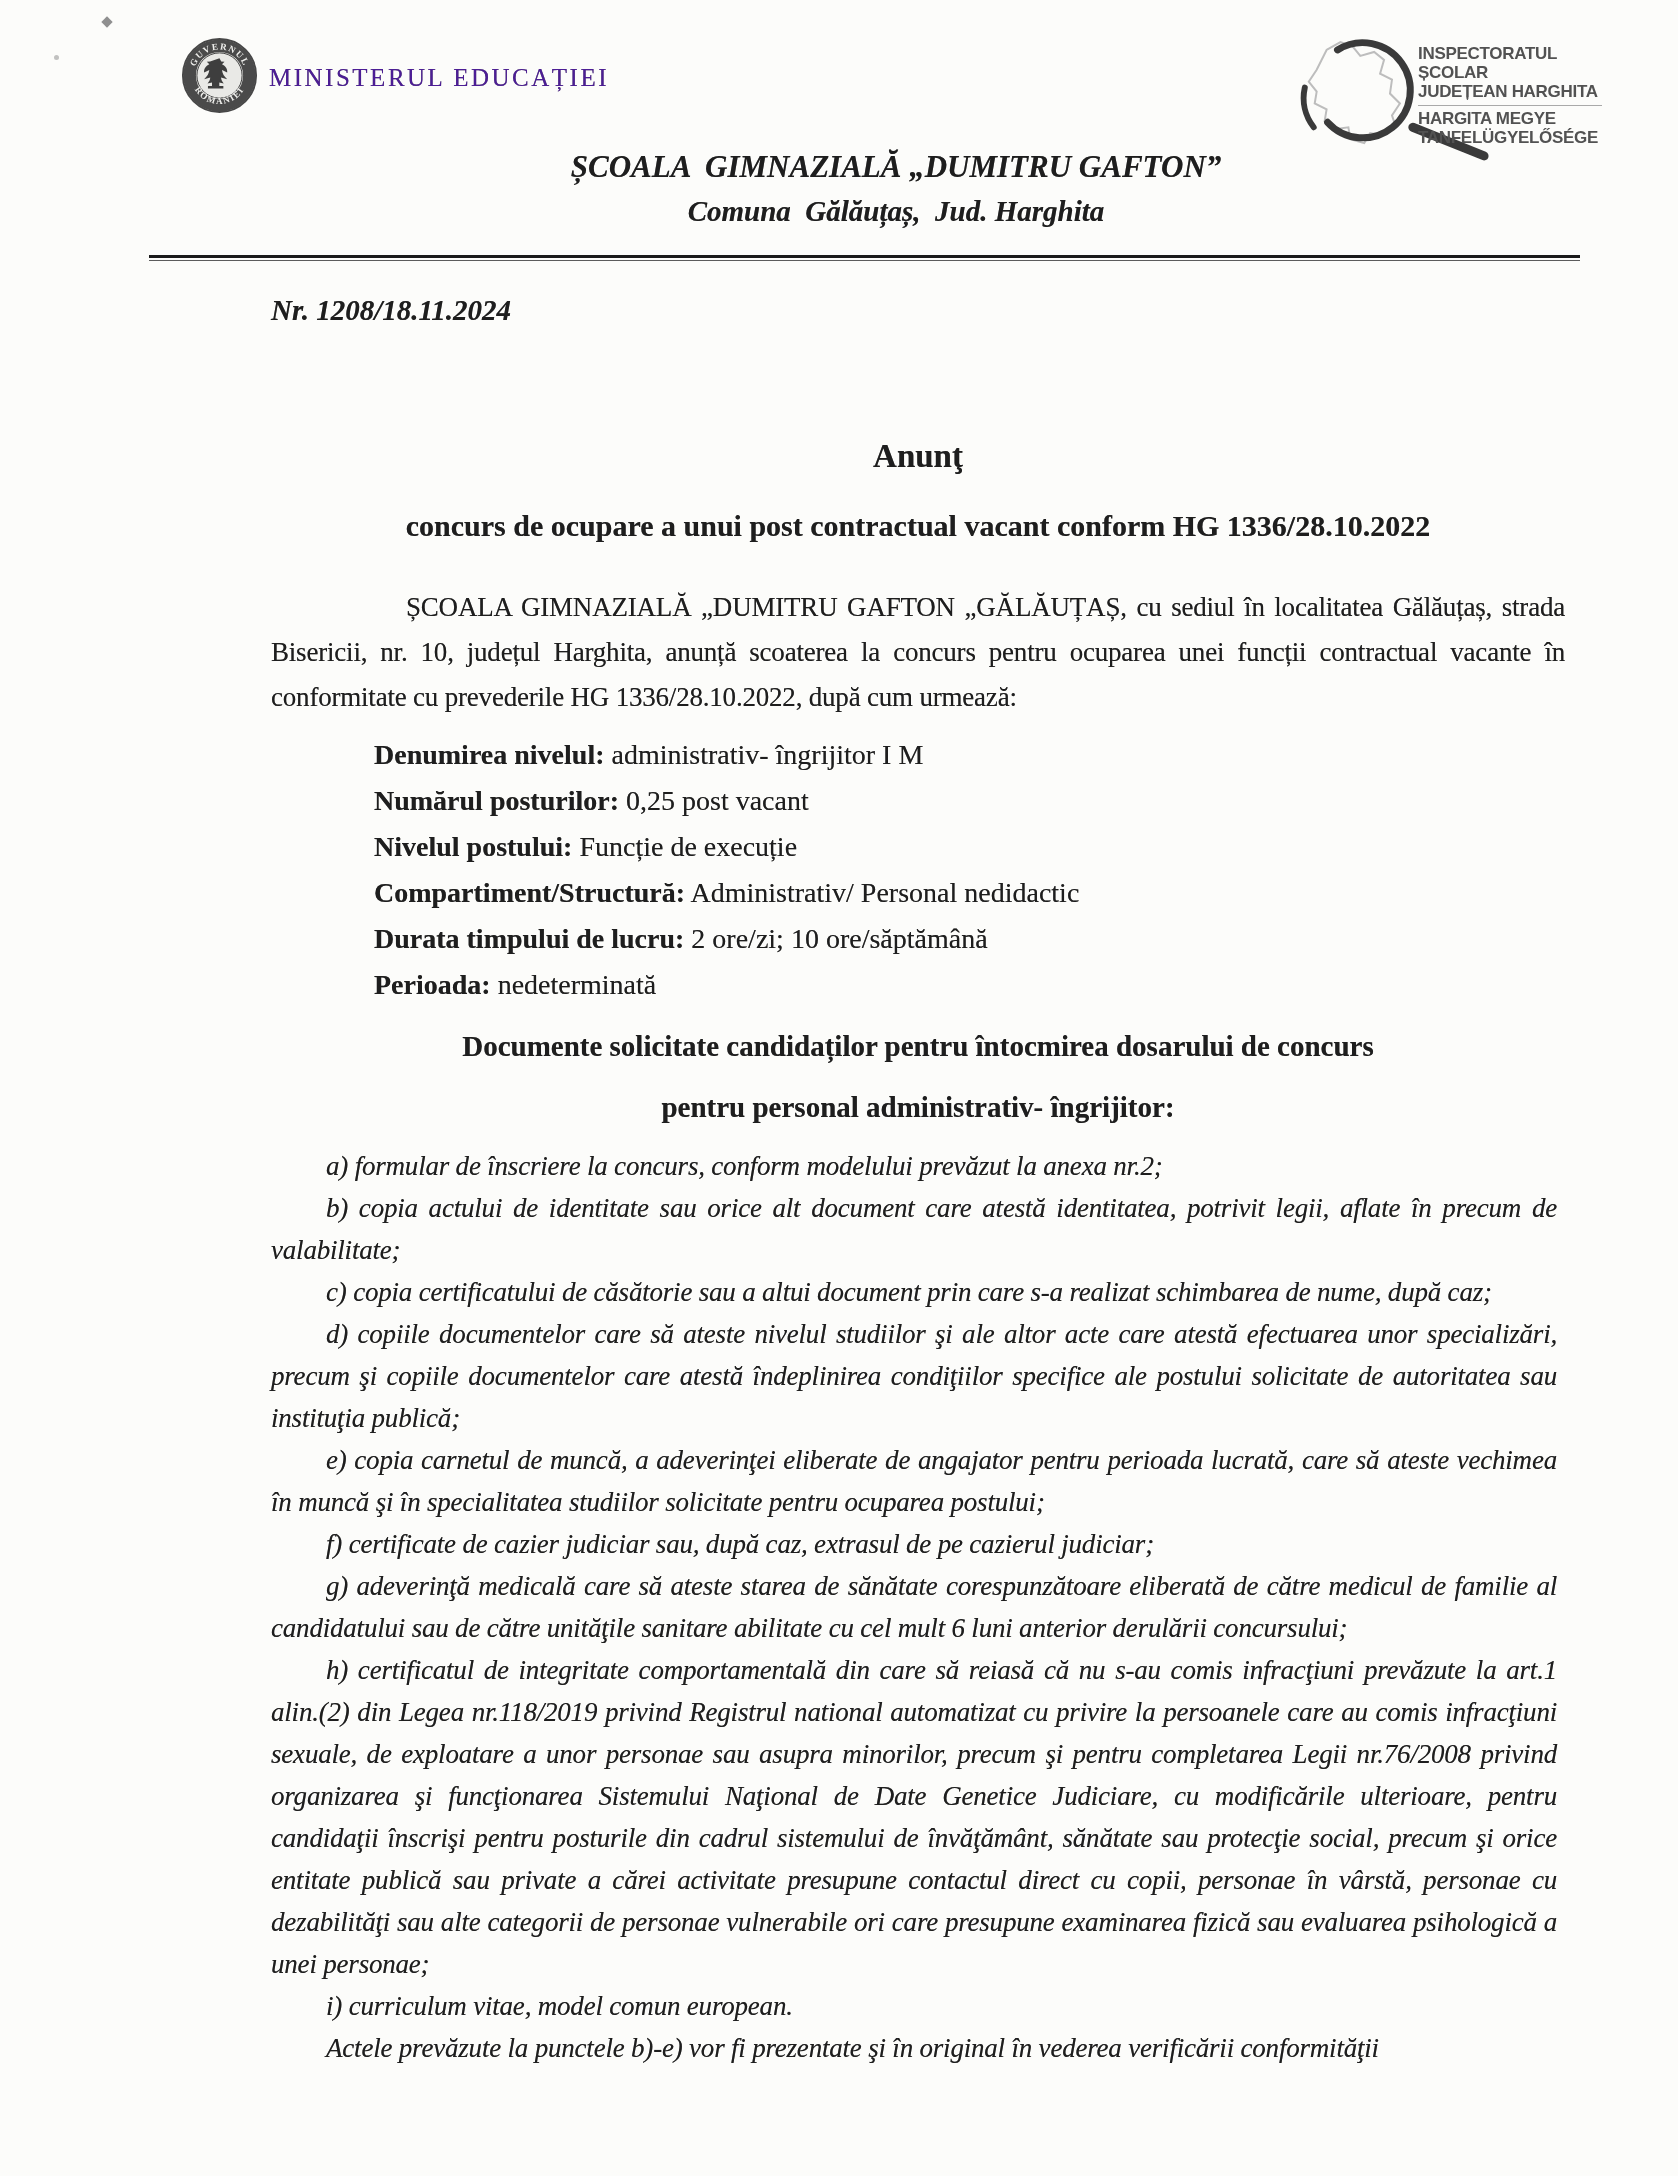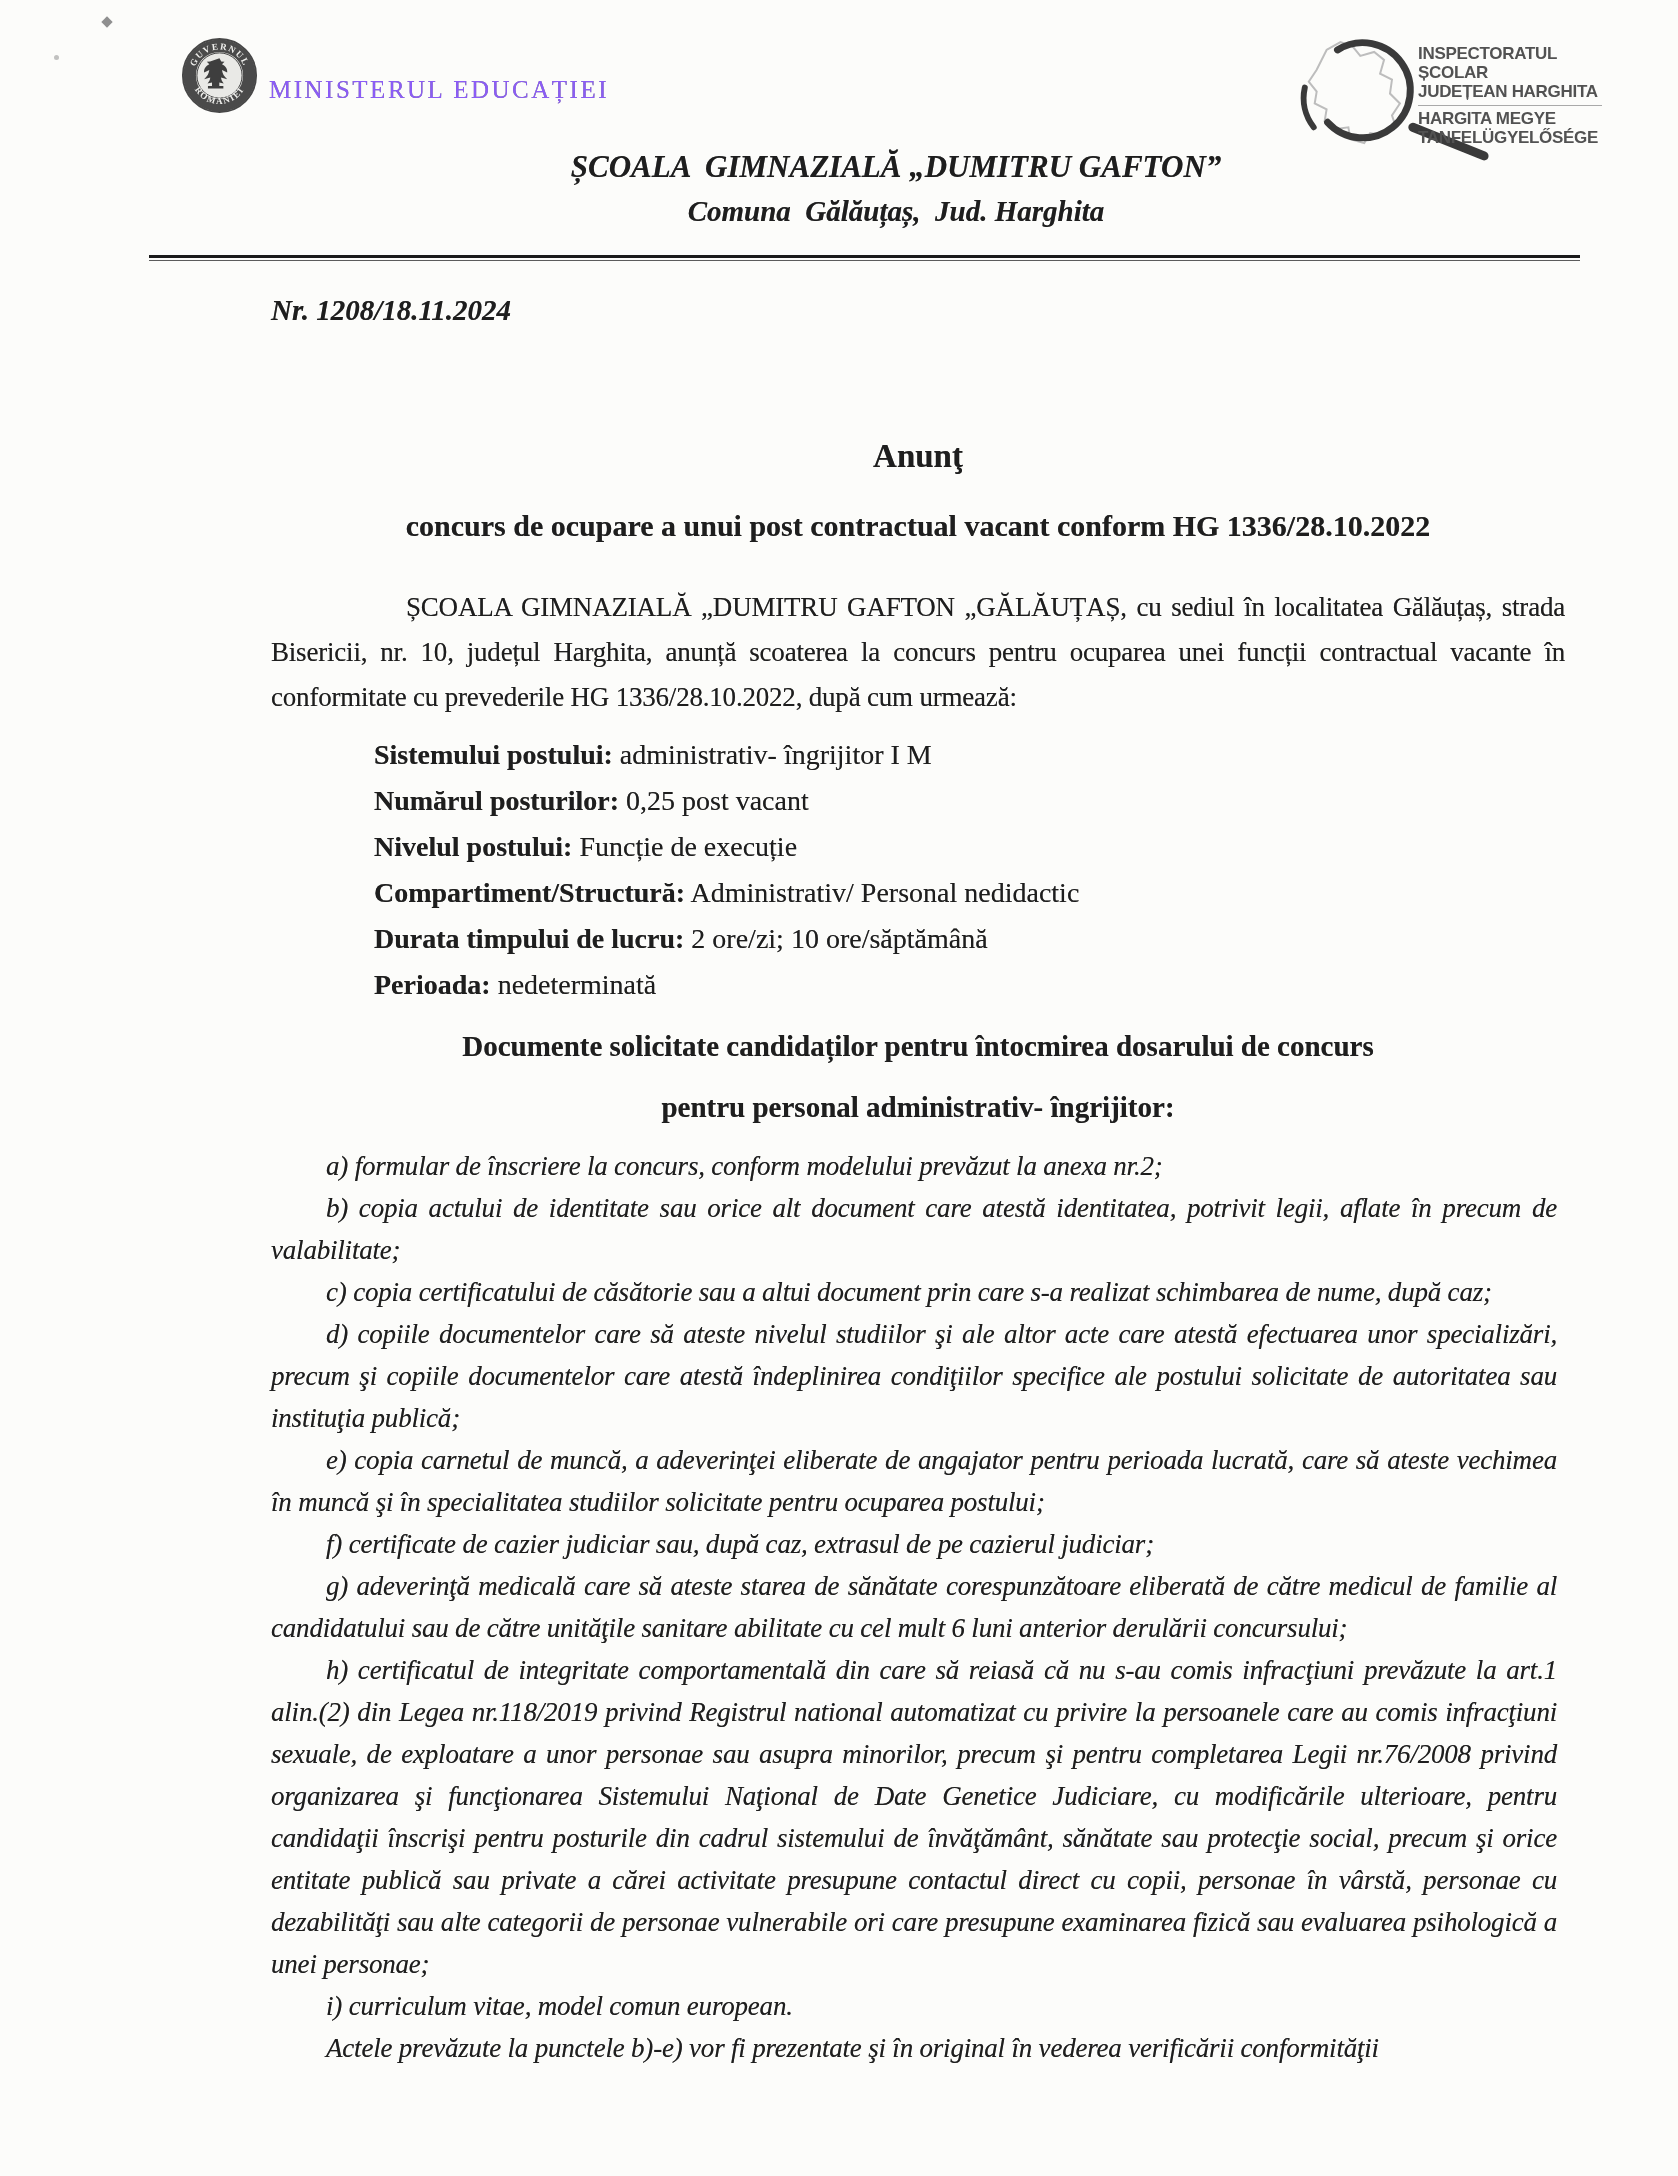--- a/index.html
+++ b/index.html
@@ -14,22 +14,22 @@
   }
   .scan-text{ text-shadow:0 0 0.6px rgba(20,20,20,.55); }
 
   
   .speck1{position:absolute;left:103px;top:18px;width:8px;height:8px;background:#6b6b6b;transform:rotate(45deg);opacity:.75;}
   .speck2{position:absolute;left:54px;top:55px;width:5px;height:5px;border-radius:50%;background:#9a9a9a;opacity:.6;}
 
   
   .gov-seal{position:absolute;left:181px;top:37px;width:77px;height:77px;}
   .ministry{
-    position:absolute;left:269px;top:76px;
-    font-size:25px;letter-spacing:2.5px;color:#8b5cf6;font-weight:500;
+    position:absolute;left:269px;top:64px;
+    font-size:25px;letter-spacing:2.5px;color:#4c1d95;font-weight:500;
   }
 
   
   .insp-logo{position:absolute;left:1283px;top:28px;width:213px;height:144px;}
   .insp-text{
     position:absolute;left:1418px;top:44px;width:198px;
     font-family:"Liberation Sans","DejaVu Sans",sans-serif;
     font-weight:bold;color:#525252;font-size:17px;line-height:19px;letter-spacing:-0.3px;
   }
   .insp-divider{width:184px;height:1px;background:#a9a9a9;margin:4px 0 3px 0;}
@@ -113,21 +113,21 @@
 
     <p class="reg-number">Nr. 1208/18.11.2024</p>
 
     <h1 class="doc-title">Anunţ</h1>
 
     <h2 class="doc-subtitle">concurs de ocupare a unui post contractual vacant conform HG 1336/28.10.2022</h2>
 
     <p class="intro"><span>ȘCOALA GIMNAZIALĂ „DUMITRU GAFTON „GĂLĂUȚAȘ,</span><span> cu sediul în localitatea Gălăuțaș, strada Bisericii, nr. 10, județul Harghita, anunță scoaterea la concurs pentru ocuparea unei funcții contractual vacante în conformitate cu prevederile HG 1336/28.10.2022, după cum urmează:</span></p>
 
     <div class="details">
-      <div><span class="lbl">Sistemului postului:</span><span class="val"> administrativ- îngrijitor I M</span></div>
+      <div><span class="lbl">Denumirea nivelul:</span><span class="val"> administrativ- îngrijitor I M</span></div>
       <div><span class="lbl">Numărul posturilor:</span><span class="val"> 0,25 post vacant</span></div>
       <div><span class="lbl">Nivelul postului:</span><span class="val"> Funcție de execuție</span></div>
       <div><span class="lbl">Compartiment/Structură:</span><span class="val"> Administrativ/ Personal nedidactic</span></div>
       <div><span class="lbl">Durata timpului de lucru:</span><span class="val"> 2 ore/zi; 10 ore/săptămână</span></div>
       <div><span class="lbl">Perioada:</span><span class="val"> nedeterminată</span></div>
     </div>
 
     <div class="sec-head l1">Documente solicitate candidaților pentru întocmirea dosarului de concurs</div>
     <div class="sec-head l2">pentru personal administrativ- îngrijitor:</div>
 

